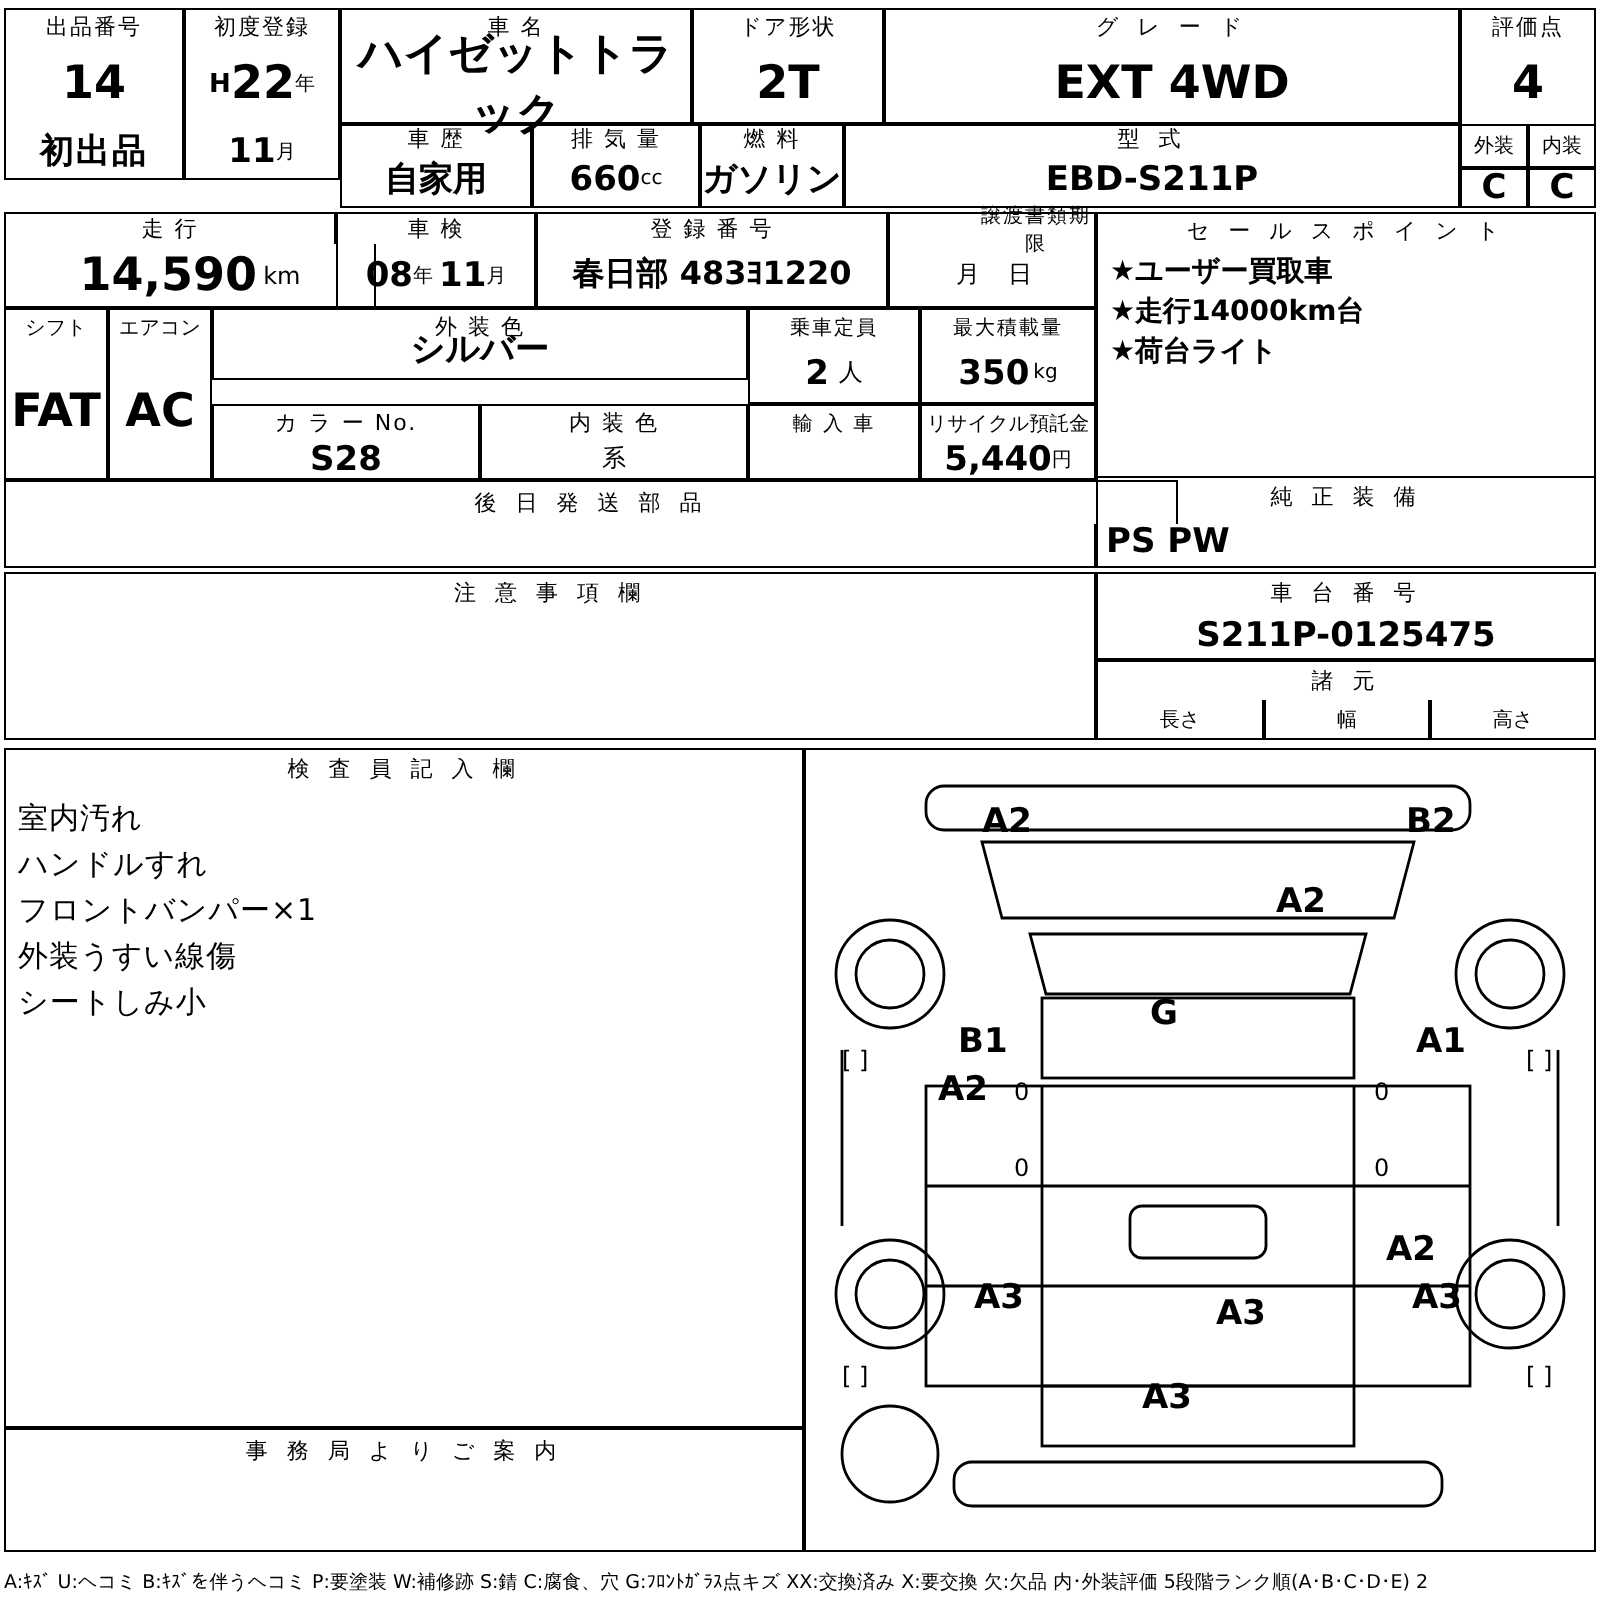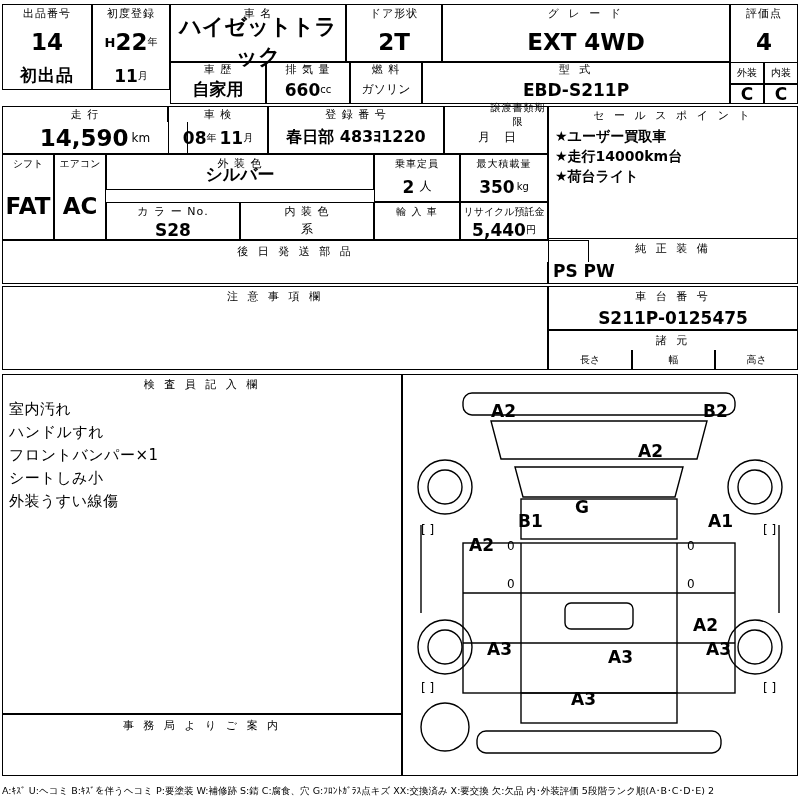--- a/index.html
+++ b/index.html
@@ -95,21 +95,21 @@
     </div>
   <div class="bx c" style="left:266px;top:76px;width:84px;height:28px;border-top:none;">
       <span class="mid">660</span>
       <span class="sub">cc</span>
     </div>
 
   <div class="bx c lbl" style="left:350px;top:62px;width:72px;height:14px;border-bottom:none;">
       <span>燃 料</span>
     </div>
   <div class="bx c" style="left:350px;top:76px;width:72px;height:28px;border-top:none;">
-      <span style="font-size:12px;font-weight:normal;text-align:right;">ガソリン</span>
+      <span style="font-size:17px;font-weight:bold;text-align:right;">ガソリン</span>
     </div>
 
   <div class="bx c lbl2" style="left:422px;top:62px;width:308px;height:14px;border-bottom:none;">
       <span>型 式</span>
     </div>
   <div class="bx c" style="left:422px;top:76px;width:308px;height:28px;border-top:none;">
       <span class="mid">EBD-S211P</span>
     </div>
 
   <div class="bx c" style="left:730px;top:62px;width:34px;height:22px;">
@@ -272,22 +272,22 @@
       <span class="xs">高さ</span>
     </div>
 
   <div class="bx c lbl2" style="left:2px;top:374px;width:400px;height:20px;border-bottom:none;">
       <span>検 査 員 記 入 欄</span>
     </div>
   <div class="bx" style="left:2px;top:394px;width:400px;height:320px;border-top:none;padding:4px 6px;">
     <div class="insp">室内汚れ</div>
     <div class="insp">ハンドルすれ</div>
     <div class="insp">フロントバンパー×1</div>
+    <div class="insp">外装うすい線傷</div>
     <div class="insp">シートしみ小</div>
-    <div class="insp">外装うすい線傷</div>
   </div>
 
   <div class="bx c lbl2" style="left:2px;top:714px;width:400px;height:22px;border-bottom:none;">
       <span>事 務 局 よ り ご 案 内</span>
     </div>
   <div class="bx" style="left:2px;top:736px;width:400px;height:40px;border-top:none;"></div>
 
   <div class="bx" style="left:402px;top:374px;width:396px;height:402px;">
     <svg width="394" height="400" viewBox="0 0 394 400">
       <g stroke="#000" fill="none" stroke-width="1.4">
@@ -325,21 +325,21 @@
 
         <line x1="18" y1="150" x2="18" y2="238"></line>
         <line x1="376" y1="150" x2="376" y2="238"></line>
       </g>
     </svg>
     <div style="position:absolute;left:0;top:0;width:394px;height:400px;">
       <span class="mid" style="position:absolute;left:88px;top:26px;">A2</span>
       <span class="mid" style="position:absolute;left:300px;top:26px;">B2</span>
       <span class="mid" style="position:absolute;left:235px;top:66px;">A2</span>
       <span class="mid" style="position:absolute;left:172px;top:122px;">G</span>
-      <span class="mid" style="position:absolute;left:76px;top:136px;margin-left:39px;">B1</span>
+      <span class="mid" style="position:absolute;left:76px;top:136px;">B1</span>
       <span class="mid" style="position:absolute;left:305px;top:136px;">A1</span>
       <span class="mid" style="position:absolute;left:66px;top:160px;">A2</span>
       <span class="mid" style="position:absolute;left:84px;top:264px;">A3</span>
       <span class="mid" style="position:absolute;left:205px;top:272px;">A3</span>
       <span class="mid" style="position:absolute;left:303px;top:264px;">A3</span>
       <span class="mid" style="position:absolute;left:290px;top:240px;">A2</span>
       <span class="mid" style="position:absolute;left:168px;top:314px;">A3</span>
       <span class="sm" style="position:absolute;left:18px;top:148px;">[ ]</span>
       <span class="sm" style="position:absolute;left:360px;top:148px;">[ ]</span>
       <span class="sm" style="position:absolute;left:18px;top:306px;">[ ]</span>

